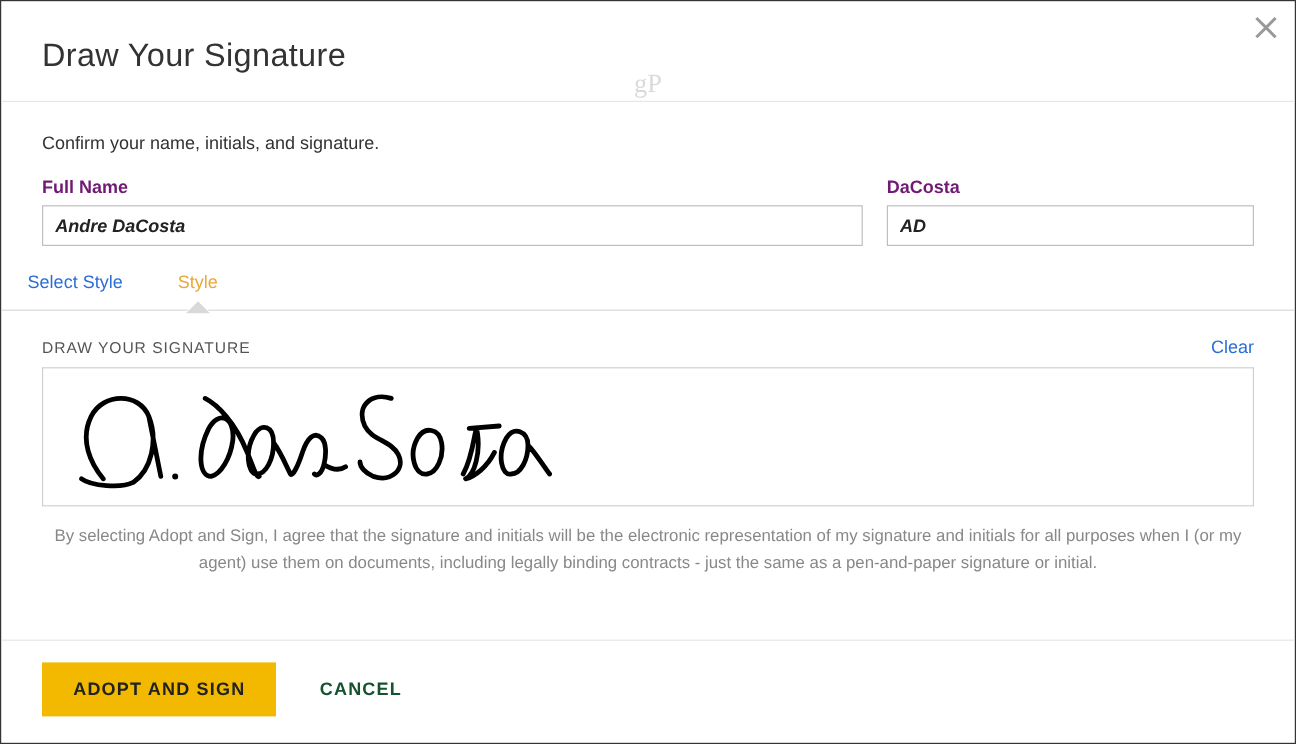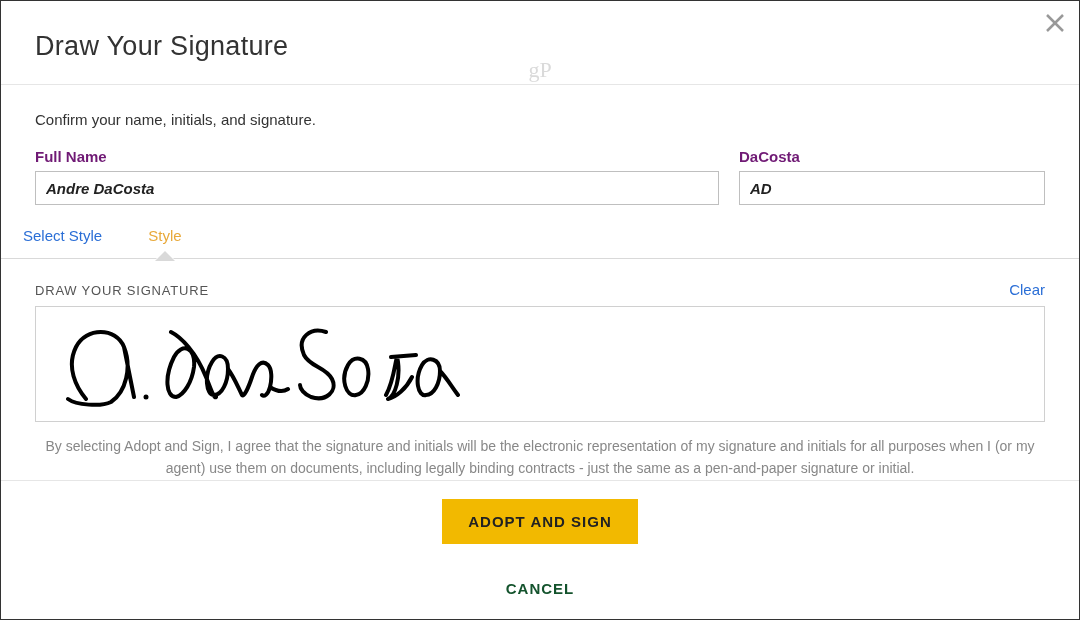--- a/index.html
+++ b/index.html
@@ -181,21 +181,20 @@
     .footer {
       position: absolute;
       bottom: 0;
       left: 0;
       right: 0;
       border-top: 1px solid #e6e6e6;
       padding: 18px 34px 22px 34px;
       display: flex;
       align-items: center;
       gap: 36px;
-      flex-direction: column;
     }
     .btn-primary {
       background: #f2b900;
       border: none;
       padding: 14px 26px;
       font-size: 15px;
       font-weight: 700;
       letter-spacing: 1px;
       color: #222;
       cursor: pointer;

